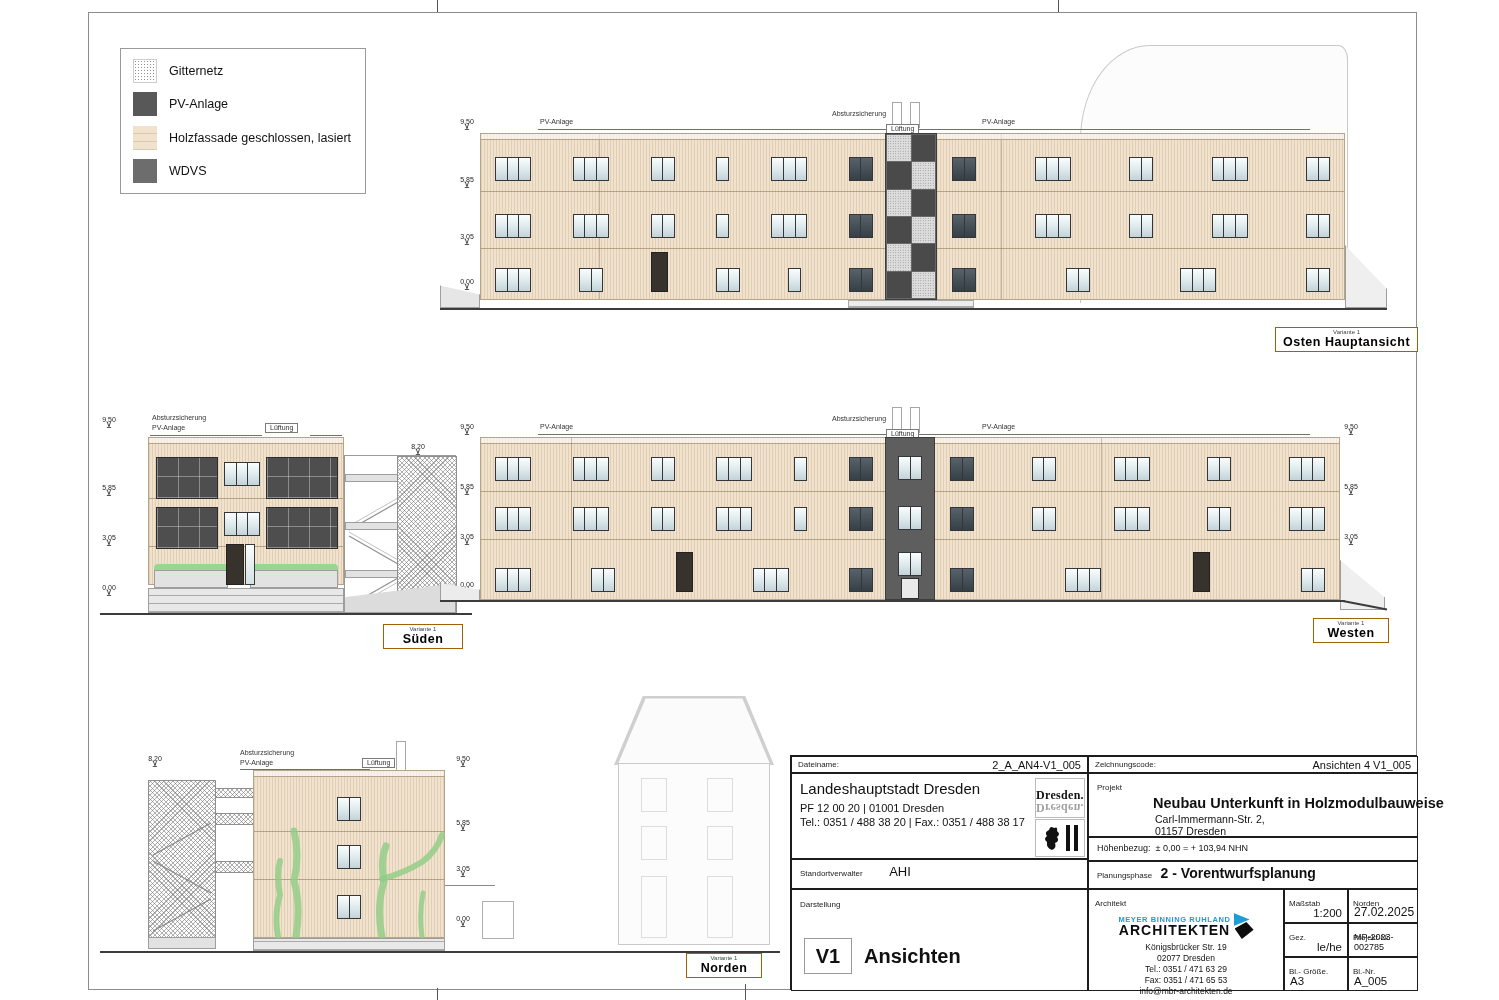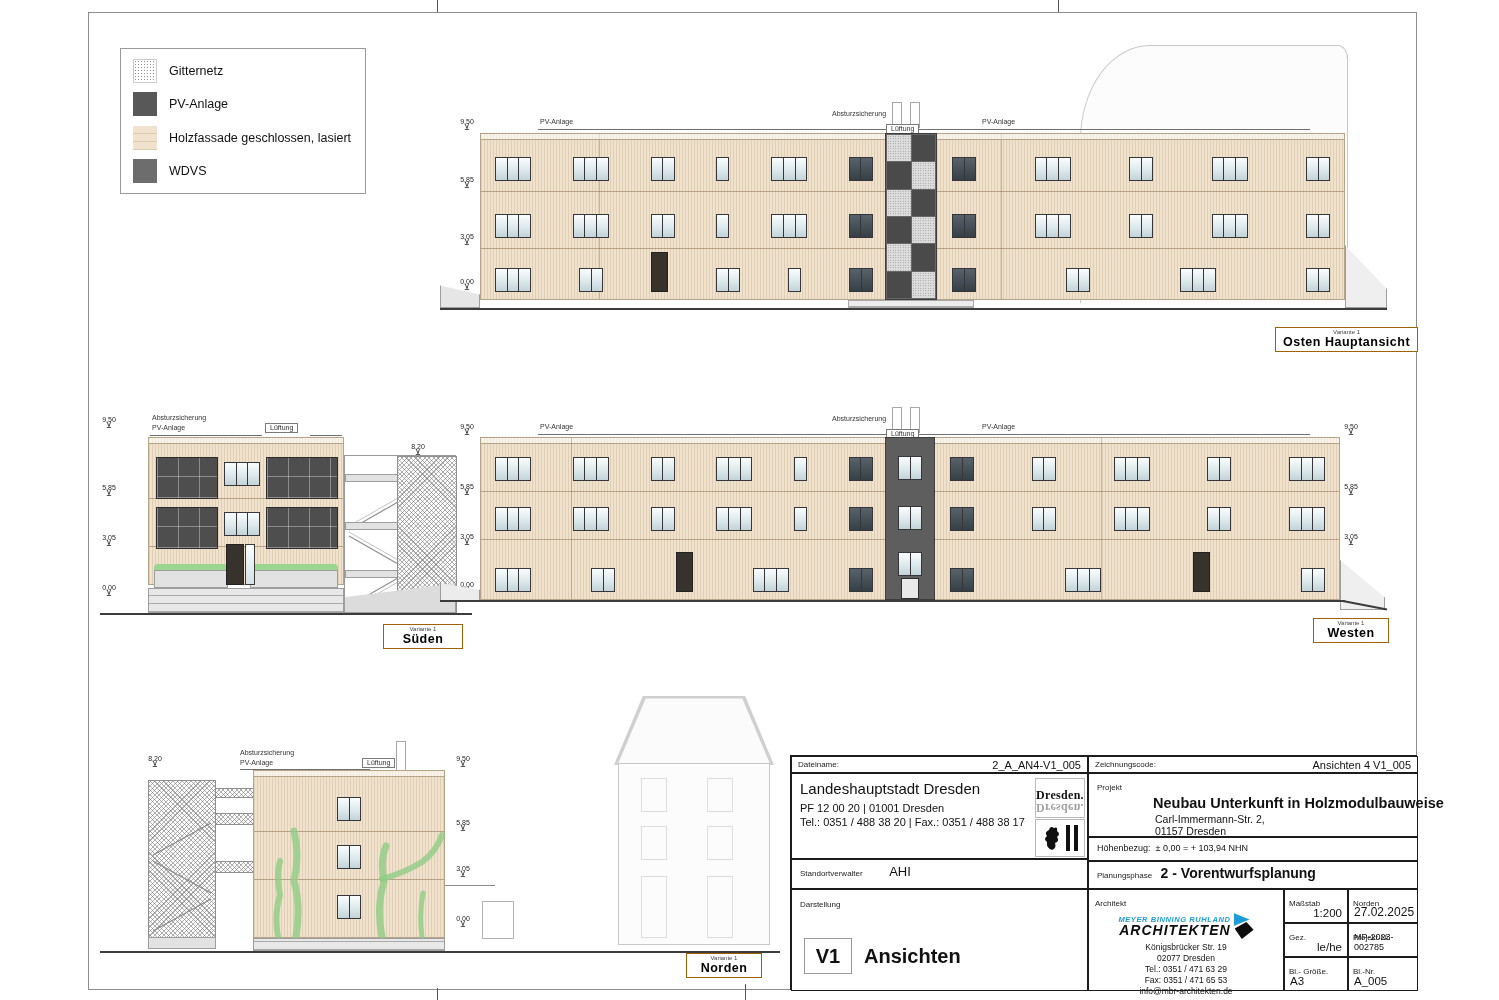--- a/index.html
+++ b/index.html
@@ -710,21 +710,21 @@
     </div>
 
     <div class="tb-cell" style="left:297px;top:105px;width:330px;height:28px;padding:2px 8px;">
       <span class="tb-lab">Planungsphase</span>
       <span style="font-size:14px;font-weight:bold;margin-left:4px;">2 - Vorentwurfsplanung</span>
     </div>
 
     <div class="tb-cell" style="left:297px;top:133px;width:196px;height:102px;padding:2px 6px;">
       <span class="tb-lab">Architekt</span>
       <div style="display:flex;justify-content:center;align-items:center;gap:3px;margin-top:3px;">
-        <div style="text-align:right;font-style:italic;">
+        <div style="text-align:center;">
           <div class="mbr-line1">MEYER BINNING RUHLAND</div>
           <div class="mbr-line2">ARCHITEKTEN</div>
         </div>
         <div style="position:relative;width:20px;height:26px;">
           <span style="position:absolute;left:0;top:0;width:16px;height:13px;background:#1e9cd8;clip-path:polygon(0 0,100% 50%,0 100%);"></span>
           <span style="position:absolute;left:1px;top:9px;width:19px;height:17px;background:#0d0d0d;clip-path:polygon(0 38%,62% 0,100% 45%,38% 100%);"></span>
         </div>
       </div>
       <div class="mbr-addr" style="margin-top:3px;">
         <div>Königsbrücker Str. 19</div>

